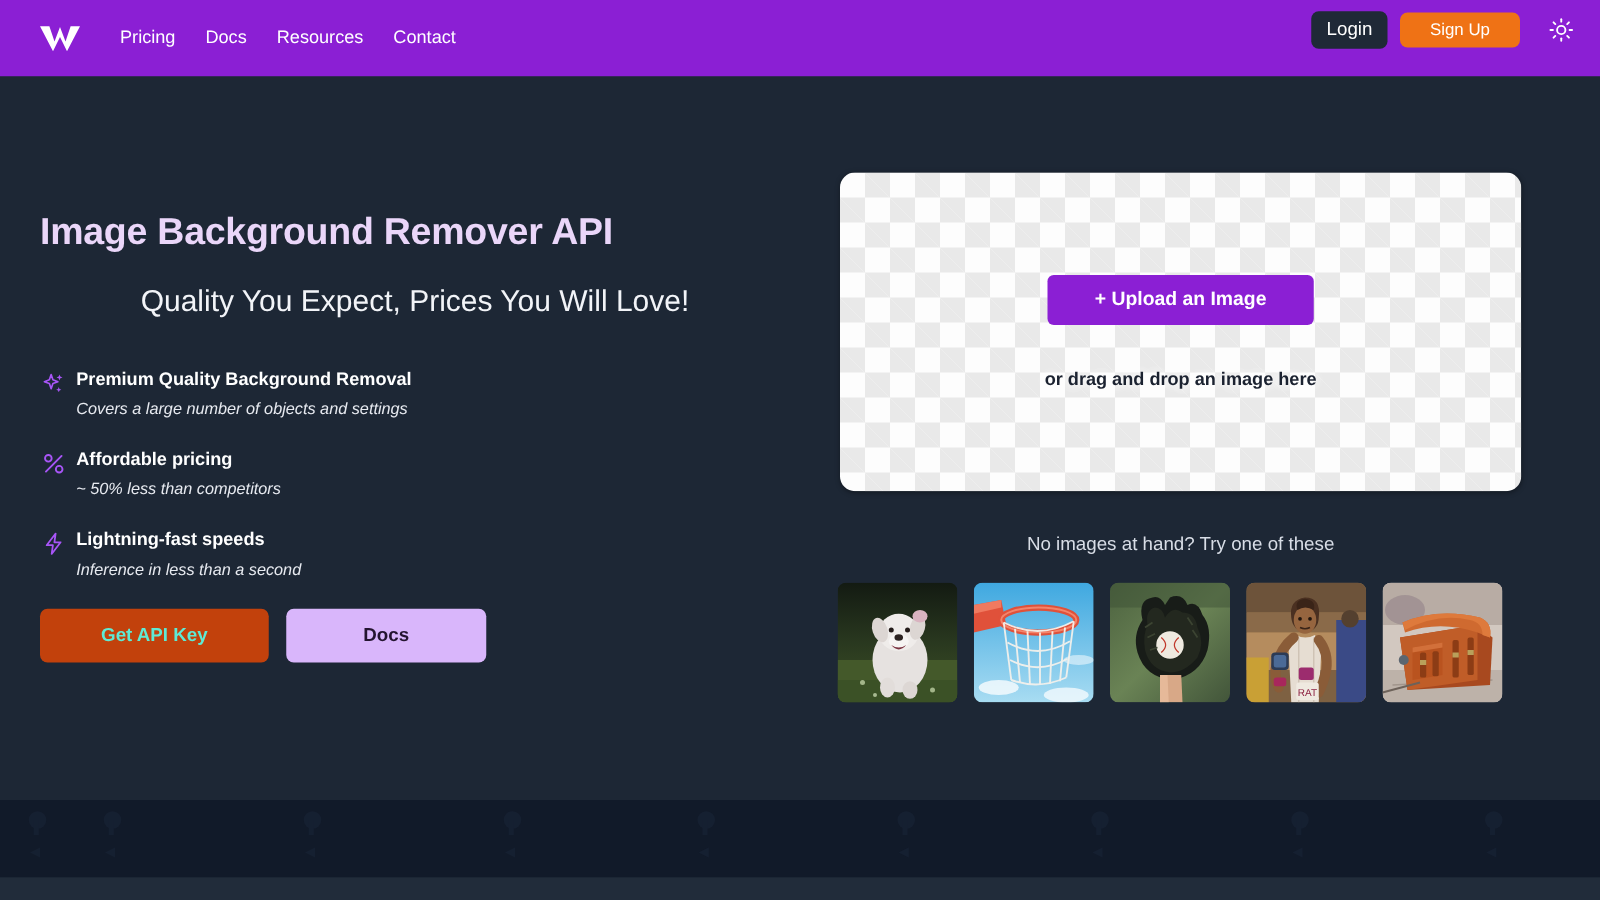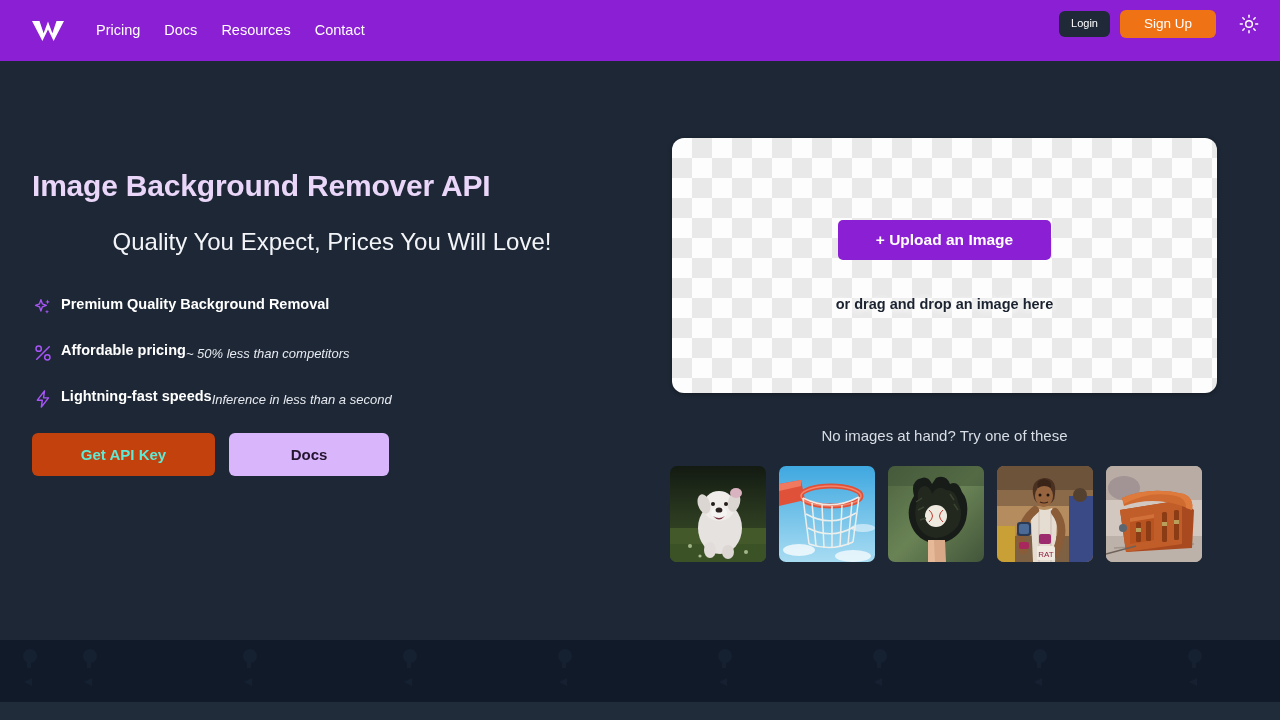--- a/index.html
+++ b/index.html
@@ -24,21 +24,21 @@
   .nav-link {
     color: #ffffff; font-size: 14.5px; line-height: 1;
     text-decoration: none; cursor: pointer; white-space: nowrap;
   }
   .nav-right {
     position: absolute; right: 16px; top: 0; height: 48px;
     display: flex; align-items: center; gap: 10px;
   }
   .btn-login {
     background: #1f2937; color: #ffffff;
-    font-size: 11px; font-weight: normal;
+    font-size: 15px; font-weight: normal;
     padding: 6px 12px; border: none; border-radius: 6px;
     cursor: pointer; font-family: inherit; line-height: 1.2;
   }
   .btn-signup {
     background: #ef7215; color: #ffffff;
     font-size: 13.5px; font-weight: normal;
     padding: 6px 24px; border: none; border-radius: 6px;
     cursor: pointer; font-family: inherit; line-height: 1.2;
   }
   .theme-toggle {
@@ -58,21 +58,21 @@
     margin-top: 24px; line-height: 1.2; text-align: center;
   }
 
   .features { margin-top: 38px; }
   .feature { display: flex; align-items: flex-start; margin-bottom: 23px; }
   .feature-icon {
     width: 22px; height: 22px; flex: 0 0 22px;
     margin-right: 7px; margin-top: 1px;
     display: flex; align-items: center; justify-content: center;
   }
-  .feature-text { display: flex; }
+  .feature-text { display: flex; flex-direction: column; }
   .feature-title {
     color: #ffffff; font-size: 14.5px; font-weight: bold; line-height: 1.35;
   }
   .feature-sub {
     color: #e7eaf0; font-size: 13px; font-style: italic;
     line-height: 1.35; margin-top: 4px;
   }
 
   .cta-row { display: flex; gap: 14px; margin-top: 19px; }
   .btn-api {
@@ -189,20 +189,21 @@
       <div class="feature">
         <span class="feature-icon">
           <svg width="20" height="20" viewBox="0 0 24 24">
             <path d="M9.5 3.2 L11.2 8.2 L16 10 L11.2 11.8 L9.5 16.8 L7.8 11.8 L3 10 L7.8 8.2 Z" fill="none" stroke="#a855f7" stroke-width="1.6" stroke-linejoin="round"></path>
             <path d="M17.5 3 L18.3 5.1 L20.4 5.9 L18.3 6.7 L17.5 8.8 L16.7 6.7 L14.6 5.9 L16.7 5.1 Z" fill="#a855f7"></path>
             <path d="M16.8 15.2 L17.5 17 L19.3 17.7 L17.5 18.4 L16.8 20.2 L16.1 18.4 L14.3 17.7 L16.1 17 Z" fill="#a855f7"></path>
           </svg>
         </span>
         <span class="feature-text">
           <span class="feature-title">Premium Quality Background Removal</span>
+          <span class="feature-sub">Covers a large number of objects and settings</span>
         </span>
       </div>
 
       <div class="feature">
         <span class="feature-icon">
           <svg width="20" height="20" viewBox="0 0 24 24">
             <circle cx="6.8" cy="6.8" r="3.2" fill="none" stroke="#a855f7" stroke-width="1.8"></circle>
             <circle cx="17.2" cy="17.2" r="3.2" fill="none" stroke="#a855f7" stroke-width="1.8"></circle>
             <line x1="19.5" y1="4.5" x2="4.5" y2="19.5" stroke="#a855f7" stroke-width="1.8" stroke-linecap="round"></line>
           </svg>

